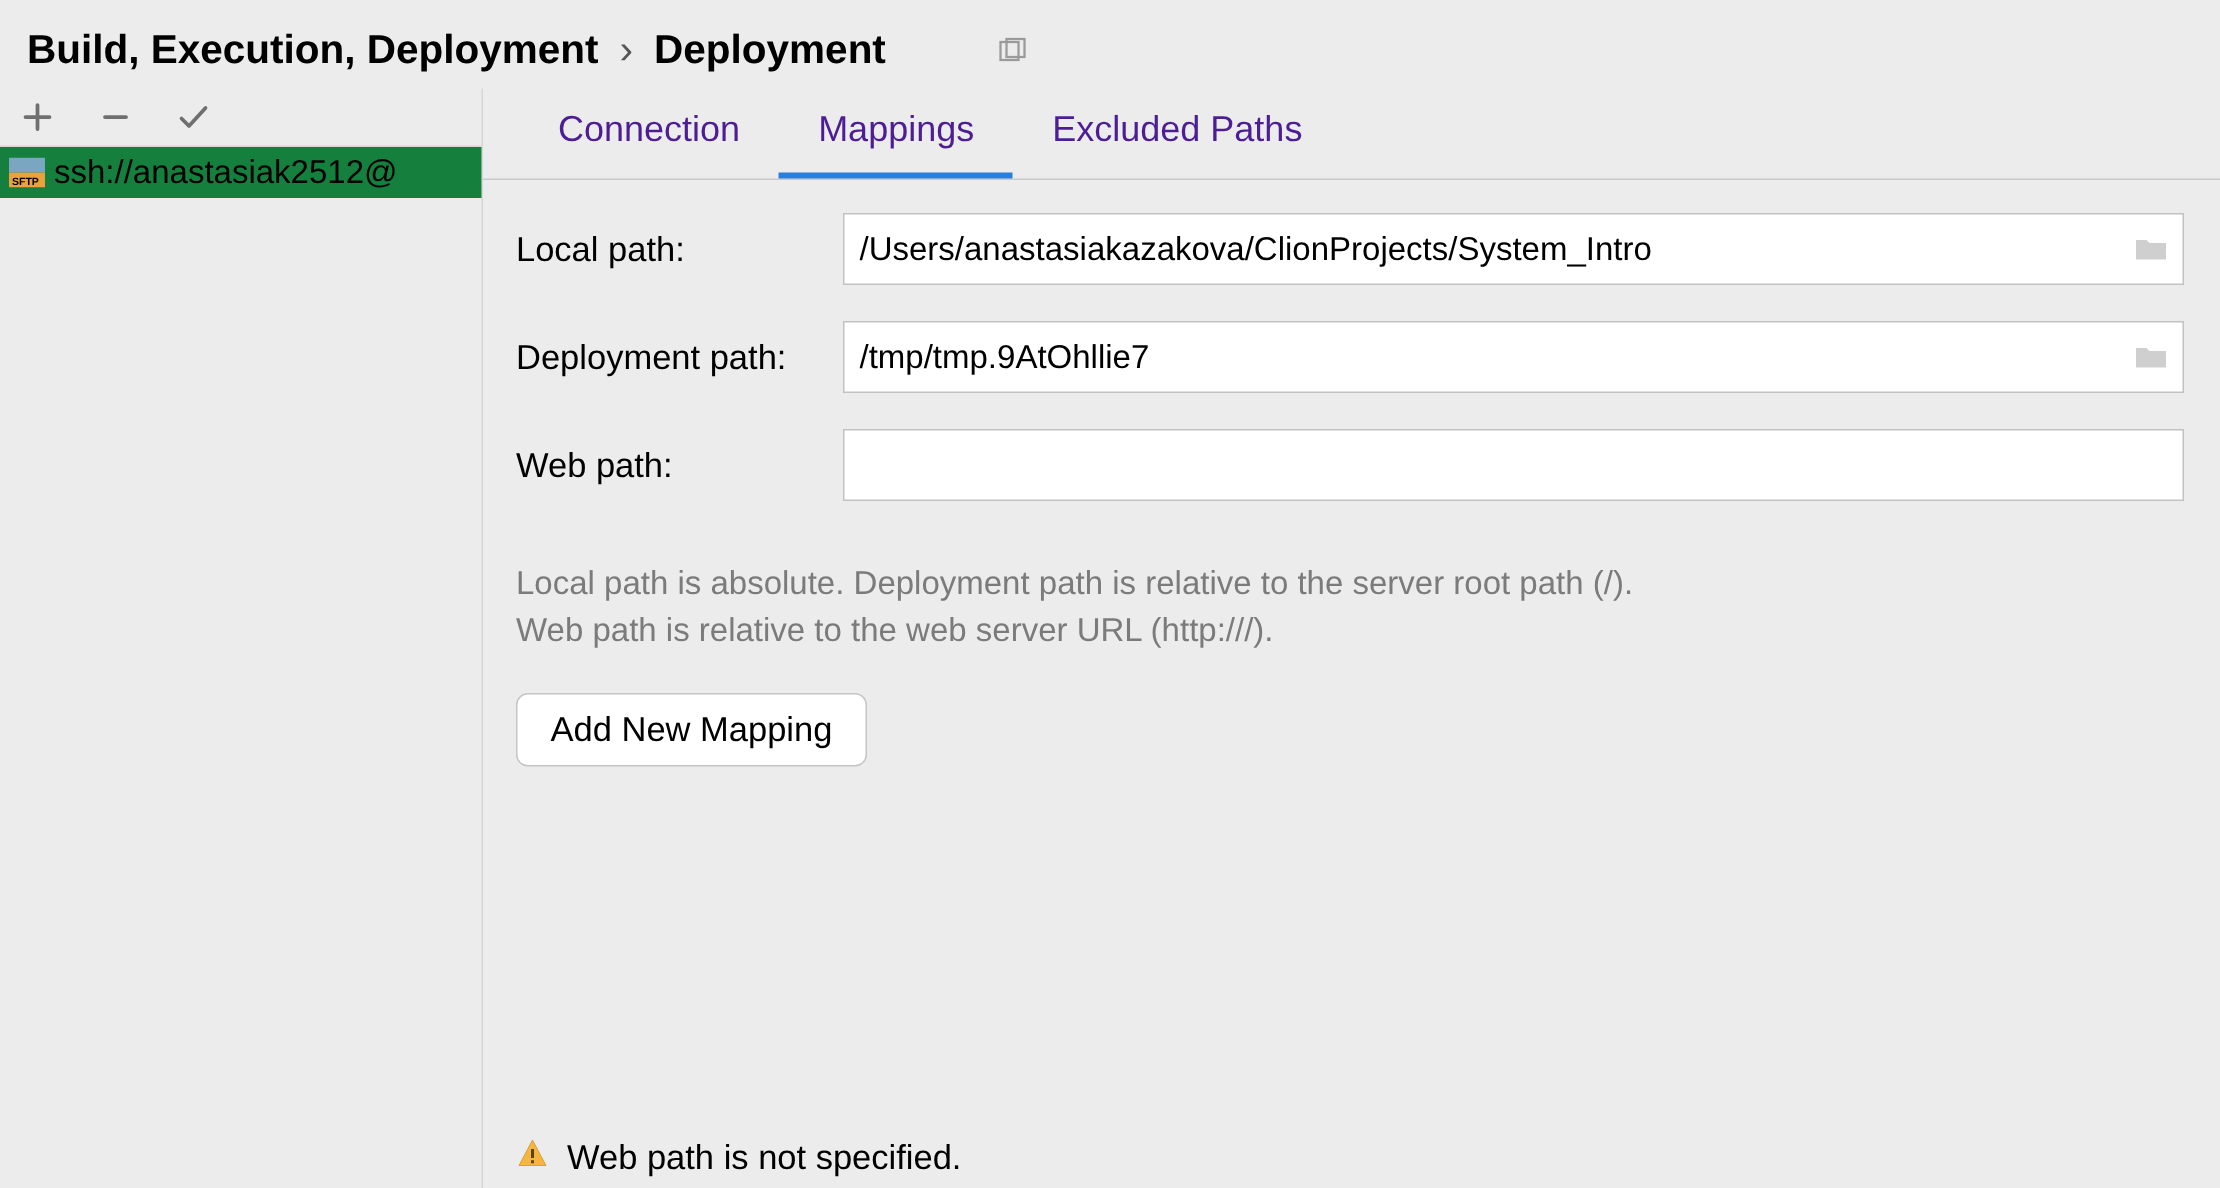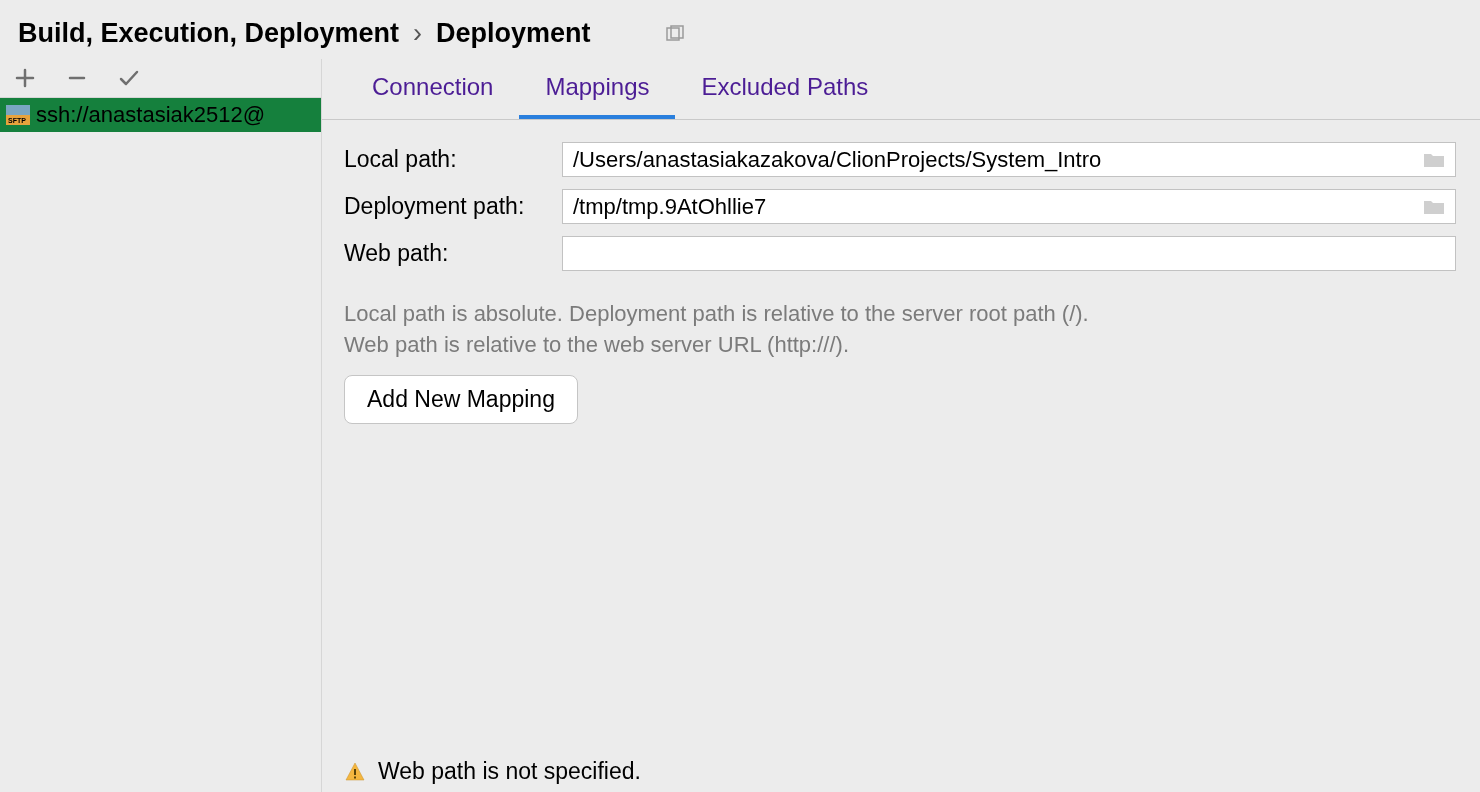--- a/index.html
+++ b/index.html
@@ -99,38 +99,38 @@
       cursor:pointer;
       border-bottom: 4px solid transparent;
     }
     .tab.active {
       border-bottom: 4px solid #2a7fdd;
     }
     .form {
       padding: 22px 24px 0 22px;
       display:flex;
       flex-direction:column;
-      gap: 12px;
+      gap: 24px;
       justify-content: center;
     }
     .form-row {
       display:flex;
       align-items:center;
       gap: 18px;
     }
     .form-row label {
       width: 200px;
       font-size: 23px;
     }
     .input-wrap {
       flex:1;
       display:flex;
       border: 1px solid #c2c2c2;
       background: #fff;
-      height: 35px;
+      height: 48px;
       align-items:center;
     }
     .input-wrap input {
       flex:1;
       border:none;
       outline:none;
       font-size: 22px;
       padding: 6px 10px;
       background:transparent;
     }
@@ -157,21 +157,21 @@
       font-size: 23px;
       cursor:pointer;
       width: fit-content;
       margin-top: 2px;
     }
     .warning-bar {
       position:absolute;
       bottom: 14px;
       left: 22px;
       display:flex;
-      align-items:center;
+      align-items:flex-start;
       gap: 12px;
       font-size: 23px;
     }
     .warning-icon {
       width: 22px;
       height: 22px;
       display:flex;
       align-items:center;
       justify-content:center;
     }

